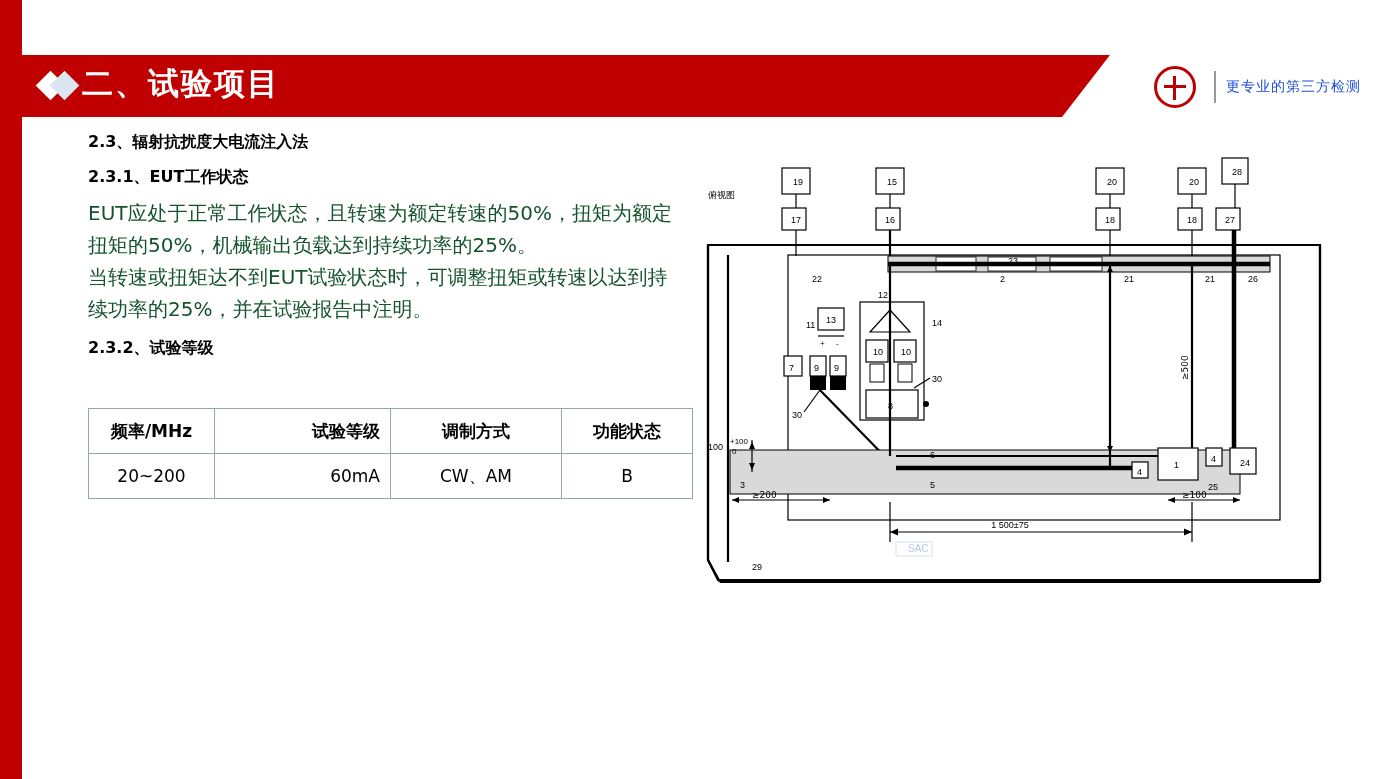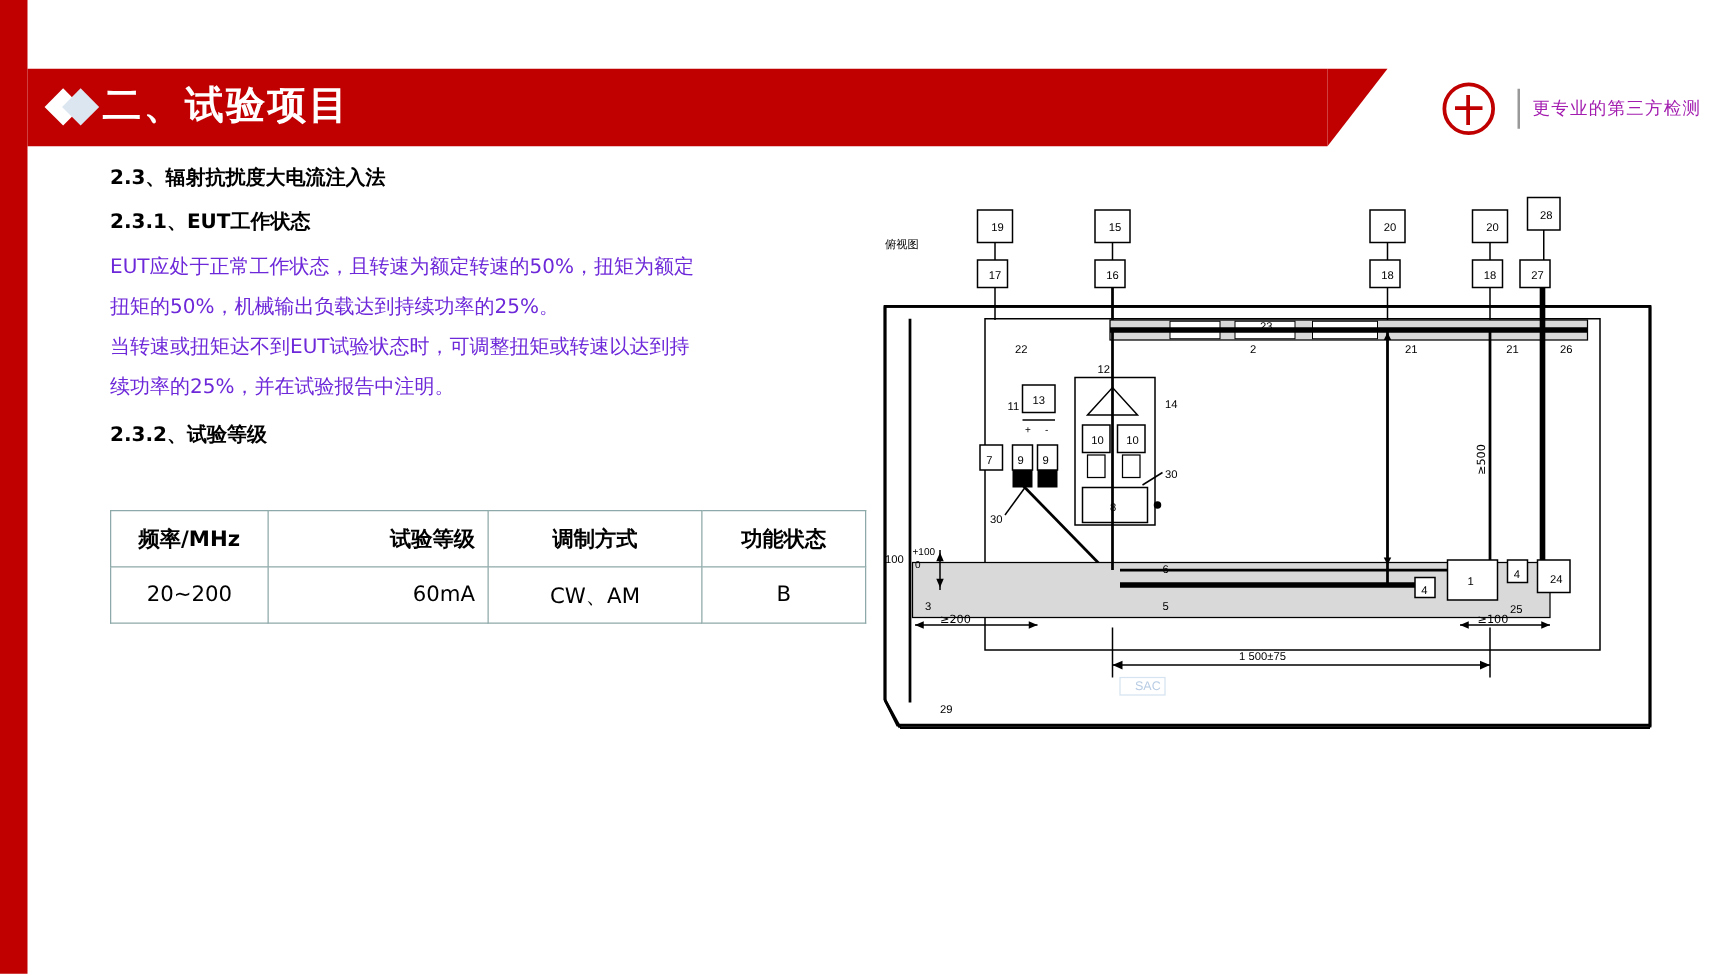--- a/index.html
+++ b/index.html
@@ -120,21 +120,21 @@
     font-family: "DejaVu Sans", "Liberation Sans", sans-serif;
     letter-spacing: 1px;
   }
   .logo-sep {
     width: 2px;
     height: 32px;
     background: #999999;
     margin: 0 10px;
   }
   .logo-tag {
-    color: #a21caf;
+    color: #1d4ed8;
     font-size: 14px;
     font-family: "DejaVu Sans", "Liberation Sans", sans-serif;
     letter-spacing: 1px;
   }
 
   
   .content {
     position: absolute;
     left: 88px;
     top: 132px;
@@ -148,22 +148,22 @@
     font-family: "DejaVu Sans", "Liberation Sans", sans-serif;
   }
   .h-bold2 {
     font-size: 16px;
     font-weight: bold;
     color: #000000;
     margin: 0 0 10px 0;
     font-family: "DejaVu Sans", "Liberation Sans", sans-serif;
   }
   .para {
-    font-size: 16px;
-    color: #6d28d9;
+    font-size: 20px;
+    color: #14532d;
     line-height: 30px;
     margin: 0 0 2px 0;
     font-family: "DejaVu Sans", "Liberation Sans", sans-serif;
   }
 
   
   .tbl {
     position: absolute;
     left: 88px;
     top: 408px;

